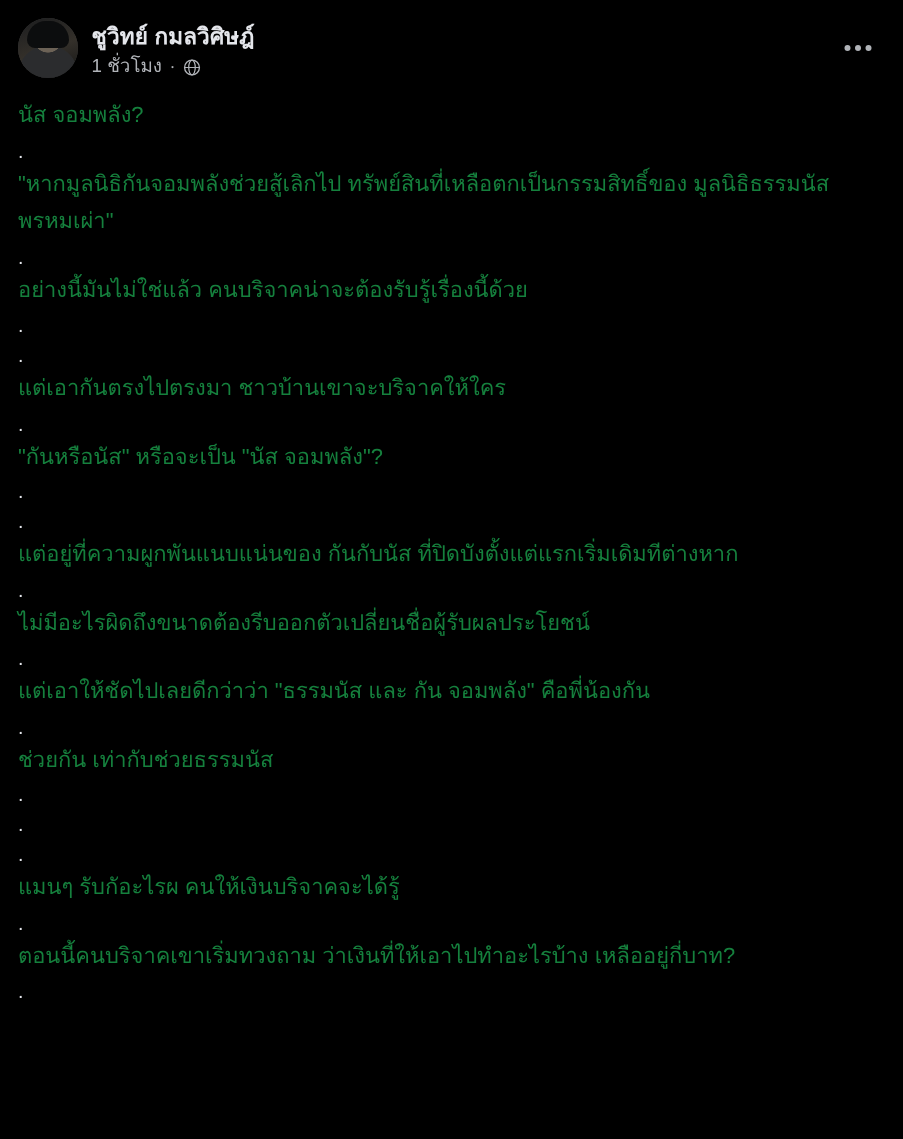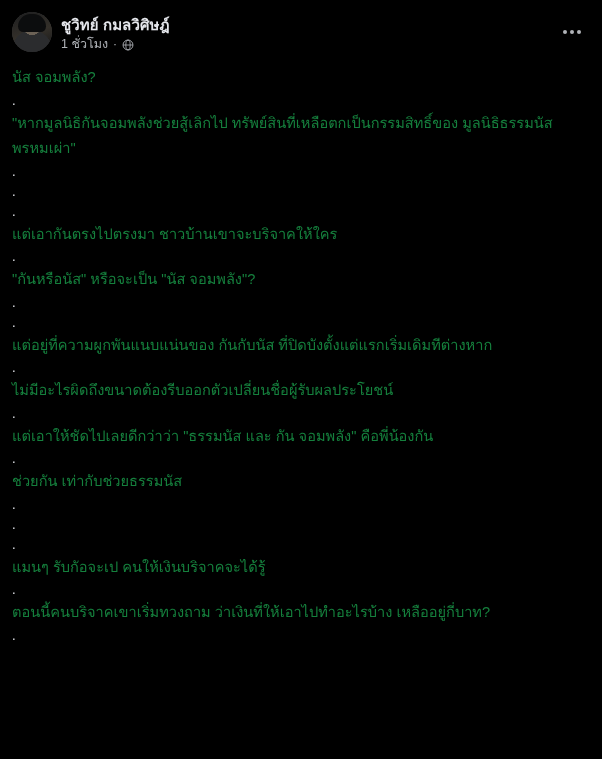--- a/index.html
+++ b/index.html
@@ -151,37 +151,38 @@
       <span></span>
       <span></span>
     </div>
   </div>
 
   <div class="post-body">
     <div class="post-line">นัส จอมพลัง?</div>
     <div class="post-line dot">.</div>
     <div class="post-line">"หากมูลนิธิกันจอมพลังช่วยสู้เลิกไป ทรัพย์สินที่เหลือตกเป็นกรรมสิทธิ์ของ มูลนิธิธรรมนัส พรหมเผ่า"</div>
     <div class="post-line dot">.</div>
+    <div class="post-line">อย่างนี้มันไม่ใช่แล้ว คนบริจาคน่าจะต้องรับรู้เรื่องนี้ด้วย</div>
     <div class="post-line dot">.</div>
     <div class="post-line dot">.</div>
     <div class="post-line">แต่เอากันตรงไปตรงมา ชาวบ้านเขาจะบริจาคให้ใคร</div>
     <div class="post-line dot">.</div>
     <div class="post-line">"กันหรือนัส" หรือจะเป็น "นัส จอมพลัง"?</div>
     <div class="post-line dot">.</div>
     <div class="post-line dot">.</div>
     <div class="post-line">แต่อยู่ที่ความผูกพันแนบแน่นของ กันกับนัส ที่ปิดบังตั้งแต่แรกเริ่มเดิมทีต่างหาก</div>
     <div class="post-line dot">.</div>
     <div class="post-line">ไม่มีอะไรผิดถึงขนาดต้องรีบออกตัวเปลี่ยนชื่อผู้รับผลประโยชน์</div>
     <div class="post-line dot">.</div>
     <div class="post-line">แต่เอาให้ชัดไปเลยดีกว่าว่า "ธรรมนัส และ กัน จอมพลัง" คือพี่น้องกัน</div>
     <div class="post-line dot">.</div>
     <div class="post-line">ช่วยกัน เท่ากับช่วยธรรมนัส</div>
     <div class="post-line dot">.</div>
     <div class="post-line dot">.</div>
     <div class="post-line dot">.</div>
-    <div class="post-line">แมนๆ รับกัอจะเป คนให้เงินบริจาคจะได้รู้</div>
+    <div class="post-line">แมนๆ รับกัอะไรผ คนให้เงินบริจาคจะได้รู้</div>
     <div class="post-line dot">.</div>
     <div class="post-line">ตอนนี้คนบริจาคเขาเริ่มทวงถาม ว่าเงินที่ให้เอาไปทำอะไรบ้าง เหลืออยู่กี่บาท?</div>
     <div class="post-line dot">.</div>
 
   </div>
 
 </div>
 
 </body></html>

